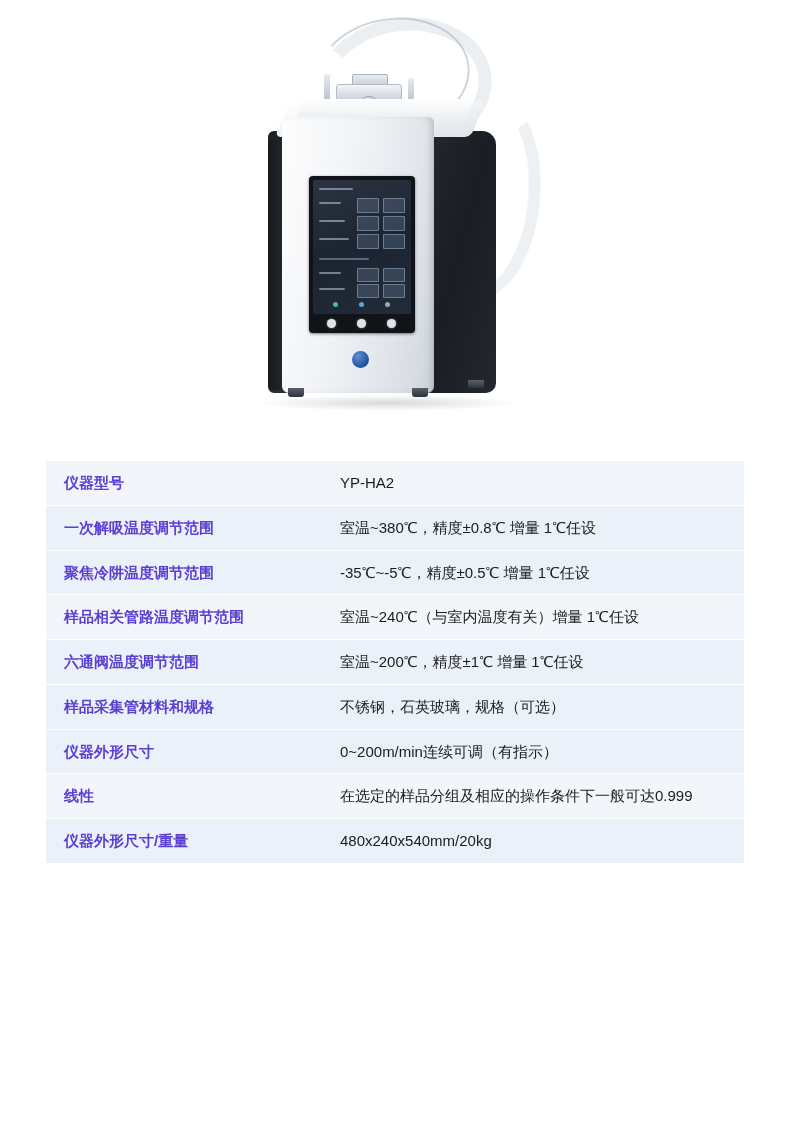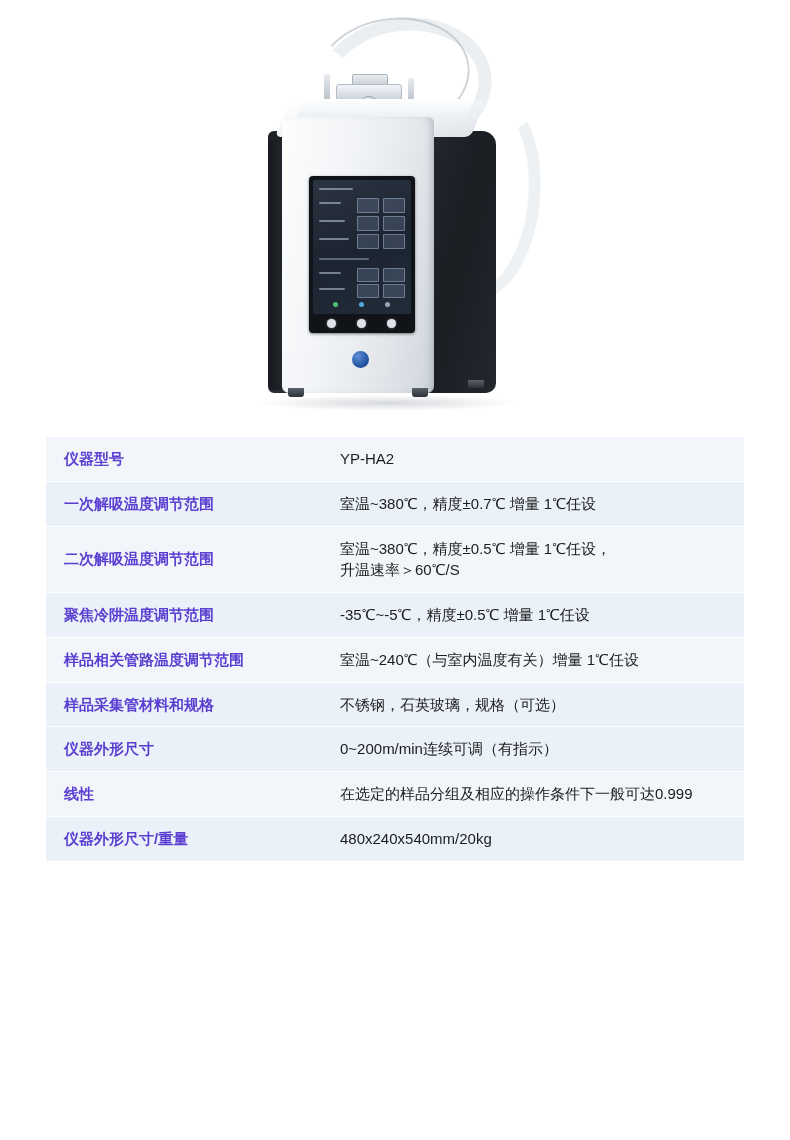--- a/index.html
+++ b/index.html
@@ -231,21 +231,21 @@
     width: 16px;
     height: 9px;
     background: linear-gradient(180deg, #5a616a 0%, #2e333a 100%);
     border-radius: 0 0 3px 3px;
   }
 
   
   .spec-wrap {
     position: absolute;
     left: 46px;
-    top: 437px;
+    top: 461px;
     width: 698px;
   }
   table.spec {
     width: 698px;
     border-collapse: collapse;
     table-layout: fixed;
   }
   table.spec tr {
     background: #f2f6fb;
   }
@@ -344,40 +344,39 @@
       <tbody id="spec-body">
           <tr>
             <td class="label">仪器型号</td>
             <td class="value">
               <span class="val-line">YP-HA2</span>
             </td>
           </tr>
           <tr class="alt">
             <td class="label">一次解吸温度调节范围</td>
             <td class="value">
-              <span class="val-line">室温~380℃，精度±0.7℃ 增量 1℃任设</span>
-            </td>
-          </tr>
-          <tr>
-            <td class="label">二次解吸温度调节范围</td>
-            <td class="value">
-              <span class="val-line">室温~380℃，精度±0.5℃ 增量 1℃任设，</span>
-              <span class="val-line">升温速率＞60℃/S</span>
+              <span class="val-line">室温~380℃，精度±0.8℃ 增量 1℃任设</span>
             </td>
           </tr>
           <tr class="alt">
             <td class="label">聚焦冷阱温度调节范围</td>
             <td class="value">
               <span class="val-line">-35℃~-5℃，精度±0.5℃ 增量 1℃任设</span>
             </td>
           </tr>
           <tr>
             <td class="label">样品相关管路温度调节范围</td>
             <td class="value">
               <span class="val-line">室温~240℃（与室内温度有关）增量 1℃任设</span>
+            </td>
+          </tr>
+          <tr class="alt">
+            <td class="label">六通阀温度调节范围</td>
+            <td class="value">
+              <span class="val-line">室温~200℃，精度±1℃ 增量 1℃任设</span>
             </td>
           </tr>
           <tr class="alt">
             <td class="label">样品采集管材料和规格</td>
             <td class="value">
               <span class="val-line">不锈钢，石英玻璃，规格（可选）</span>
             </td>
           </tr>
           <tr class="alt">
             <td class="label">仪器外形尺寸</td>

